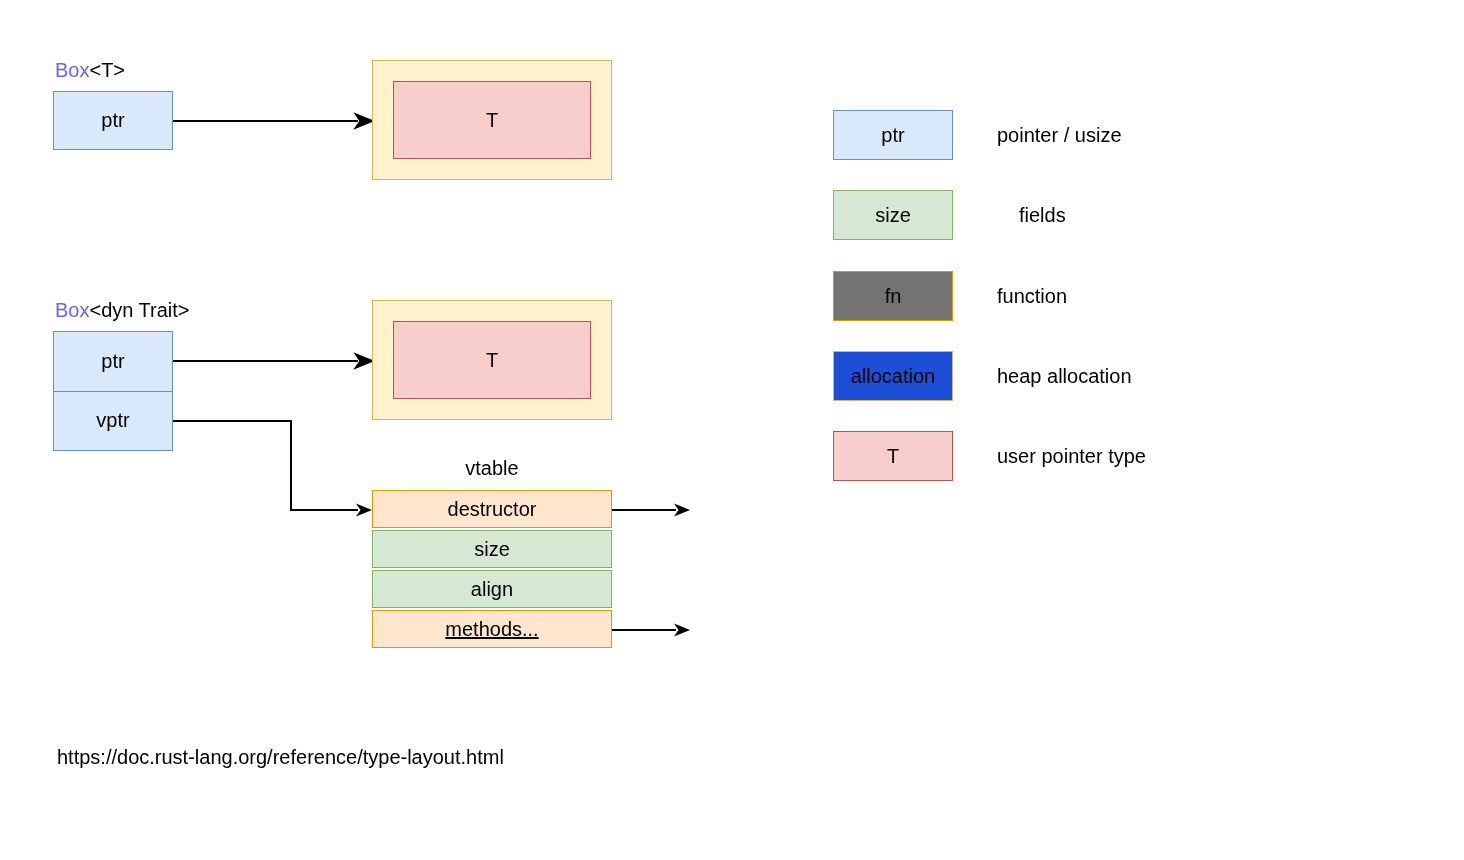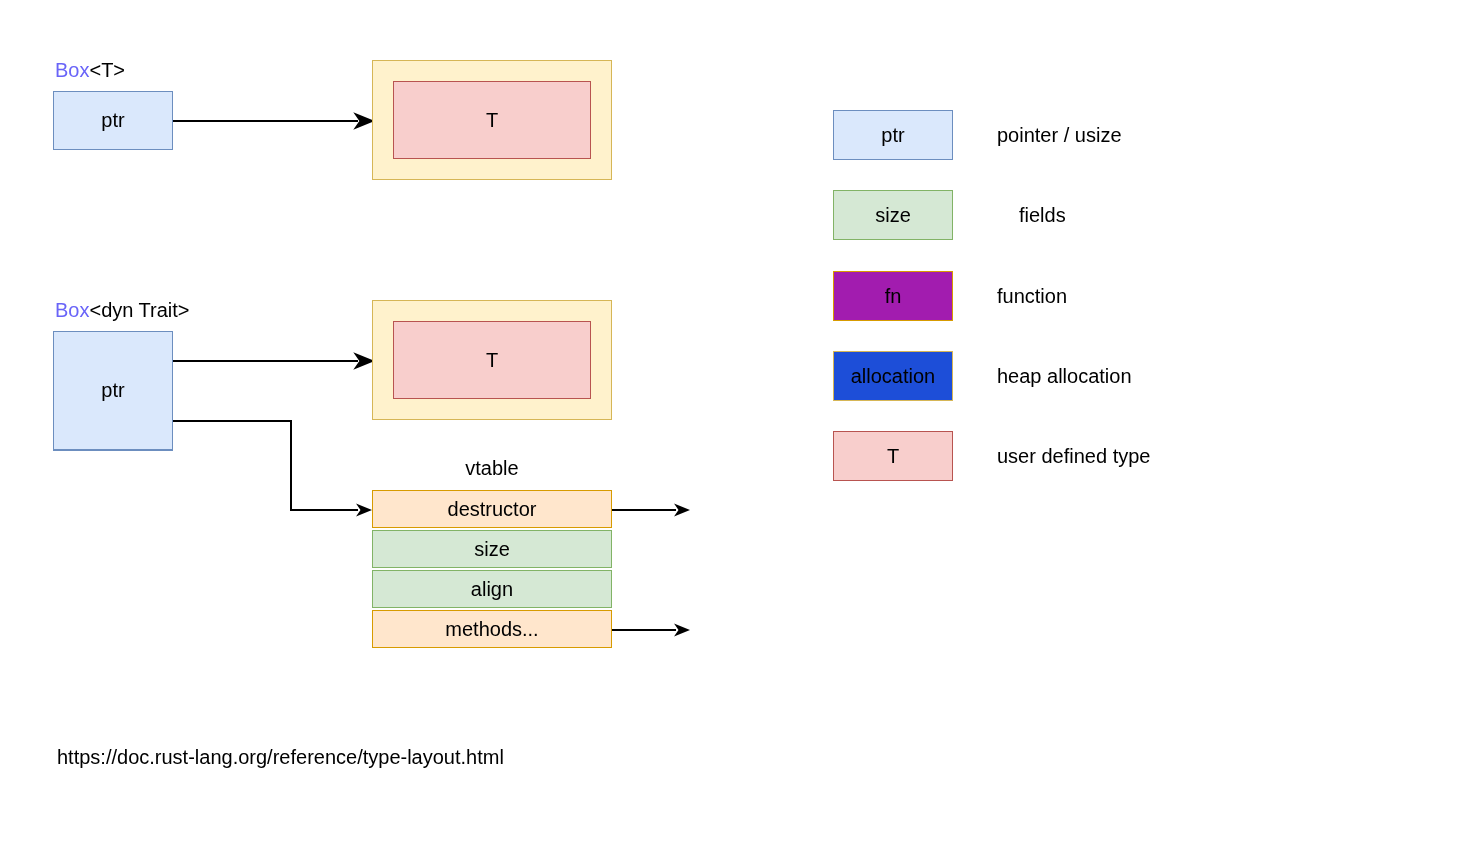--- a/index.html
+++ b/index.html
@@ -50,21 +50,21 @@
   }
 
   .vtable-title { font-size: 20px; text-align: center; }
   .vrow { left: 372px; width: 240px; height: 38px; }
   .vrow.fn    { background: #ffe6cc; border: 1.5px solid #d79b00; }
   .vrow.field { background: #d5e8d4; border: 1.5px solid #82b366; }
 
   .swatch { width: 120px; height: 50px; }
   .swatch.pointer    { background: #dae8fc; border: 1.5px solid #6c8ebf; }
   .swatch.fields     { background: #d5e8d4; border: 1.5px solid #82b366; }
-  .swatch.function   { background: #a21caf; border: 1.5px solid #d79b00; }
+  .swatch.function   { background: #737373; border: 1.5px solid #d79b00; }
   .swatch.allocation { background: #1d4ed8; border: 1.5px solid #d6b656; }
   .swatch.type       { background: #f8cecc; border: 1.5px solid #b85450; }
 
   .legend-desc {
     height: 50px; display: flex; align-items: center;
     font-size: 20px; white-space: nowrap;
   }
   .footer-url { font-size: 20px; white-space: nowrap; text-align: right; }
 </style>
 </head>
@@ -109,38 +109,41 @@
     </div>
   </div>
 
   <div class="abs node heading" style="left:55px; top:298px;">
     <span class="kw">Box</span><span>&lt;dyn Trait&gt;</span>
   </div>
   <div class="abs node stack" style="left:53px; top:331px; width:120px; height:120px;">
     <div class="srow divided">
       <span>ptr</span>
     </div>
+    <div class="srow">
+      <span>vptr</span>
+    </div>
   </div>
   <div class="abs node alloc" style="left:372px; top:300px; width:240px; height:120px;">
     <div class="tbox">
       <span>T</span>
     </div>
   </div>
 
   <div class="abs node vtable-title" style="left:372px; top:457px; width:240px;">vtable</div>
   <div class="abs node vrow fn" style="top:490px;">
     <span>destructor</span>
   </div>
   <div class="abs node vrow field" style="top:530px;">
     <span>size</span>
   </div>
   <div class="abs node vrow field" style="top:570px;">
     <span>align</span>
   </div>
-  <div class="abs node vrow fn" style="top:610px;">
+  <div class="abs node vrow fn" style="top:610px;text-decoration:underline;">
     <span>methods...</span>
   </div>
 
   <div class="abs node swatch pointer" style="left:833px; top:110px;">
     <span>ptr</span>
   </div>
   <div class="abs node legend-desc" style="left:997px; top:110px;">pointer / usize</div>
 
   <div class="abs node swatch fields" style="left:833px; top:190px;">
     <span>size</span>
@@ -153,17 +156,17 @@
   <div class="abs node legend-desc" style="left:997px; top:271px;">function</div>
 
   <div class="abs node swatch allocation" style="left:833px; top:351px;">
     <span>allocation</span>
   </div>
   <div class="abs node legend-desc" style="left:997px; top:351px;">heap allocation</div>
 
   <div class="abs node swatch type" style="left:833px; top:431px;">
     <span>T</span>
   </div>
-  <div class="abs node legend-desc" style="left:997px; top:431px;">user defined type</div>
+  <div class="abs node legend-desc" style="left:997px; top:431px;">user pointer type</div>
 
   <div class="abs node footer-url" style="left:57px; top:746px;">https://doc.rust-lang.org/reference/type-layout.html</div>
 
 </div>
 
 </body></html>

